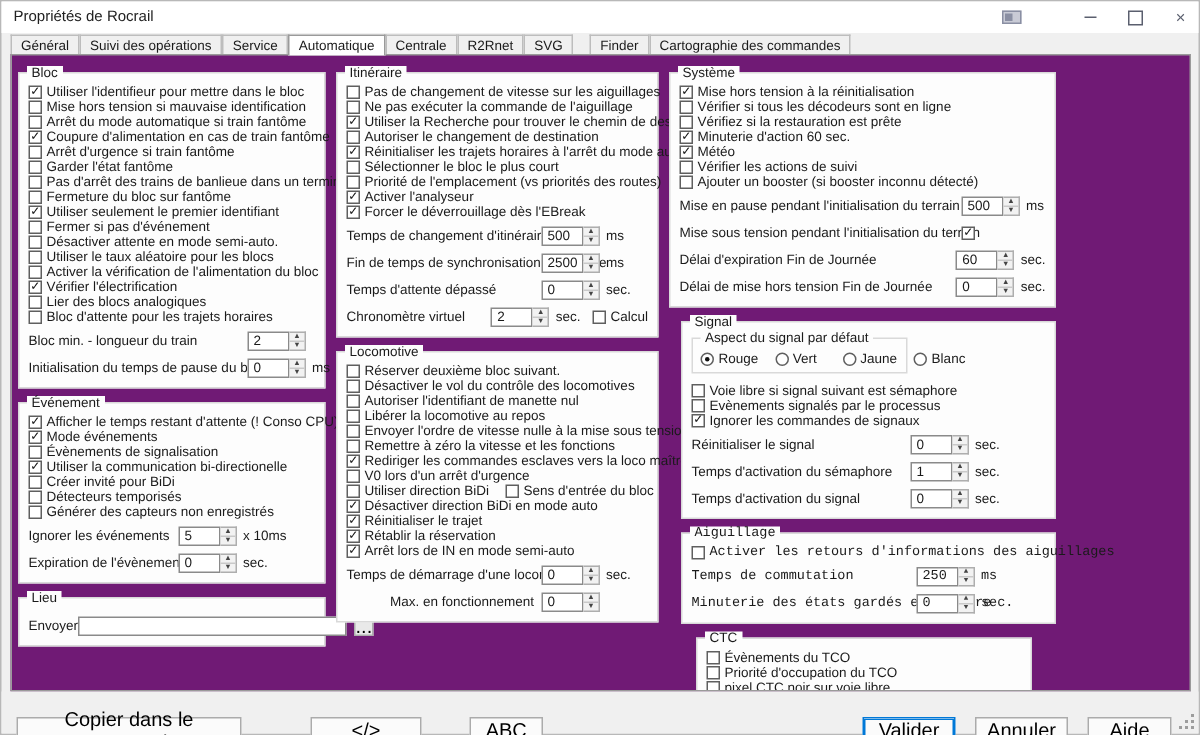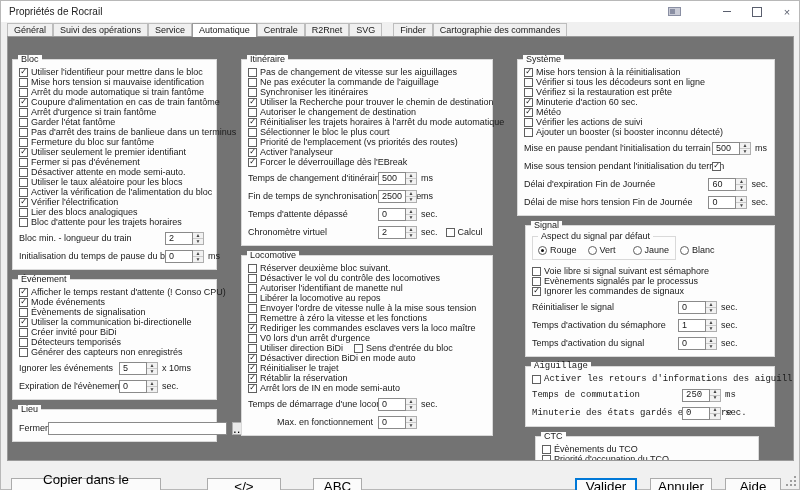--- a/index.html
+++ b/index.html
@@ -17,24 +17,24 @@
   .ctl-min::after { content:""; width:8px; height:1px; background:#5a5f6e; }
   .ctl-max::after { content:""; width:8px; height:8px; border:1px solid #5a5f6e; }
 
   
   .tabbar { height:14px; display:flex; align-items:flex-end; padding-left:6px; position:relative; z-index:2; }
   .tab { height:13px; line-height:12px; padding:0 6px; border:1px solid #bdbdbd; border-bottom:none; background:#f0f0f0; white-space:nowrap; }
   .tab.active { background:#fff; height:14px; margin-bottom:-1px; border-color:#9a9a9a; position:relative; z-index:3; }
   .tab[data-idx="7"] { margin-left:11px; }
 
   
-  .panel { position:absolute; left:6px; right:5px; top:35px; bottom:28px; background:#737373; border:1px solid #9a9a9a; display:flex; gap:24px; padding:22px 4px 4px 4px; overflow:hidden; }
+  .panel { position:absolute; left:6px; right:5px; top:35px; bottom:28px; background:#701a75; border:1px solid #9a9a9a; display:flex; gap:7px; padding:11px 4px 4px 4px; overflow:hidden; }
   .col { display:flex; flex-direction:column; }
   .col1 { width:205px; }
-  .col2 { width:252px; }
+  .col2 { width:215px; }
   .col3 { width:258px; }
 
   .group { border:1px solid #d9d9d9; position:relative; padding:7px 6px 6px 6px; margin-bottom:9px; background:#fdfdfd; }
   .legend { position:absolute; top:-5px; left:5px; background:#fdfdfd; padding:0 3px; line-height:9px; }
   .subgroup { border:1px solid #d9d9d9; position:relative; padding:8px 5px 4px 5px; width:144px; margin:3px 0 6px 0; }
 
   .cb-row { display:flex; align-items:center; height:10px; gap:3px; white-space:nowrap; overflow:visible; }
   .cb { width:9px; height:9px; min-width:9px; border:1px solid #5f5f5f; background:#fff; display:inline-flex; align-items:center; justify-content:center; font-size:8px; line-height:8px; color:#111; }
   .cb.checked::after { content:"✓"; margin-top:-1px; }
   .cb.ml { margin-left:8px; }
@@ -259,43 +259,39 @@
                 </span>
               </span>
               <span class="unit">sec.</span>
             </div>
           </div>
       </div>
       <div class="group g-lieu">
         <span class="legend">Lieu</span>
         <div>
             <div class="field-row">
-              <span class="field-label">Fermer</span>
+              <span class="field-label">Envoyer</span>
               <input class="text-input" type="text" style="">
               <button class="dots-btn">...</button>
             </div>
           </div>
       </div>
     </div>
 
     <div class="col col2">
       <div class="group g-itineraire">
         <span class="legend">Itinéraire</span>
         <div>
             <div class="cb-row">
               <span class="cb"></span>
               <span>Pas de changement de vitesse sur les aiguillages</span>
             </div>
             <div class="cb-row">
               <span class="cb"></span>
               <span>Ne pas exécuter la commande de l'aiguillage</span>
-            </div>
-            <div class="cb-row">
-              <span class="cb"></span>
-              <span>Synchroniser les itinéraires</span>
             </div>
             <div class="cb-row">
               <span class="cb checked"></span>
               <span>Utiliser la Recherche pour trouver le chemin de destination</span>
             </div>
             <div class="cb-row">
               <span class="cb"></span>
               <span>Autoriser le changement de destination</span>
             </div>
             <div class="cb-row">

